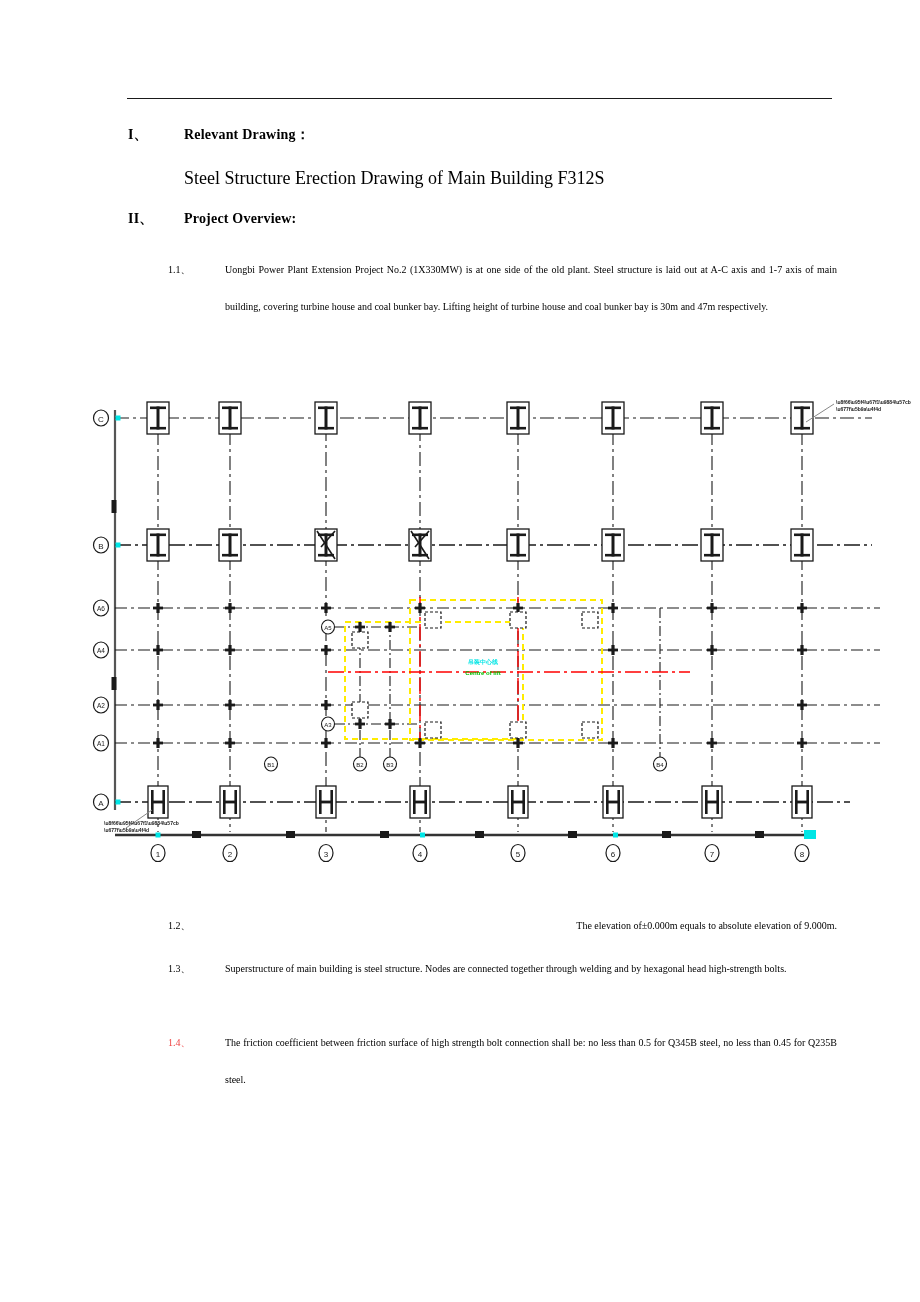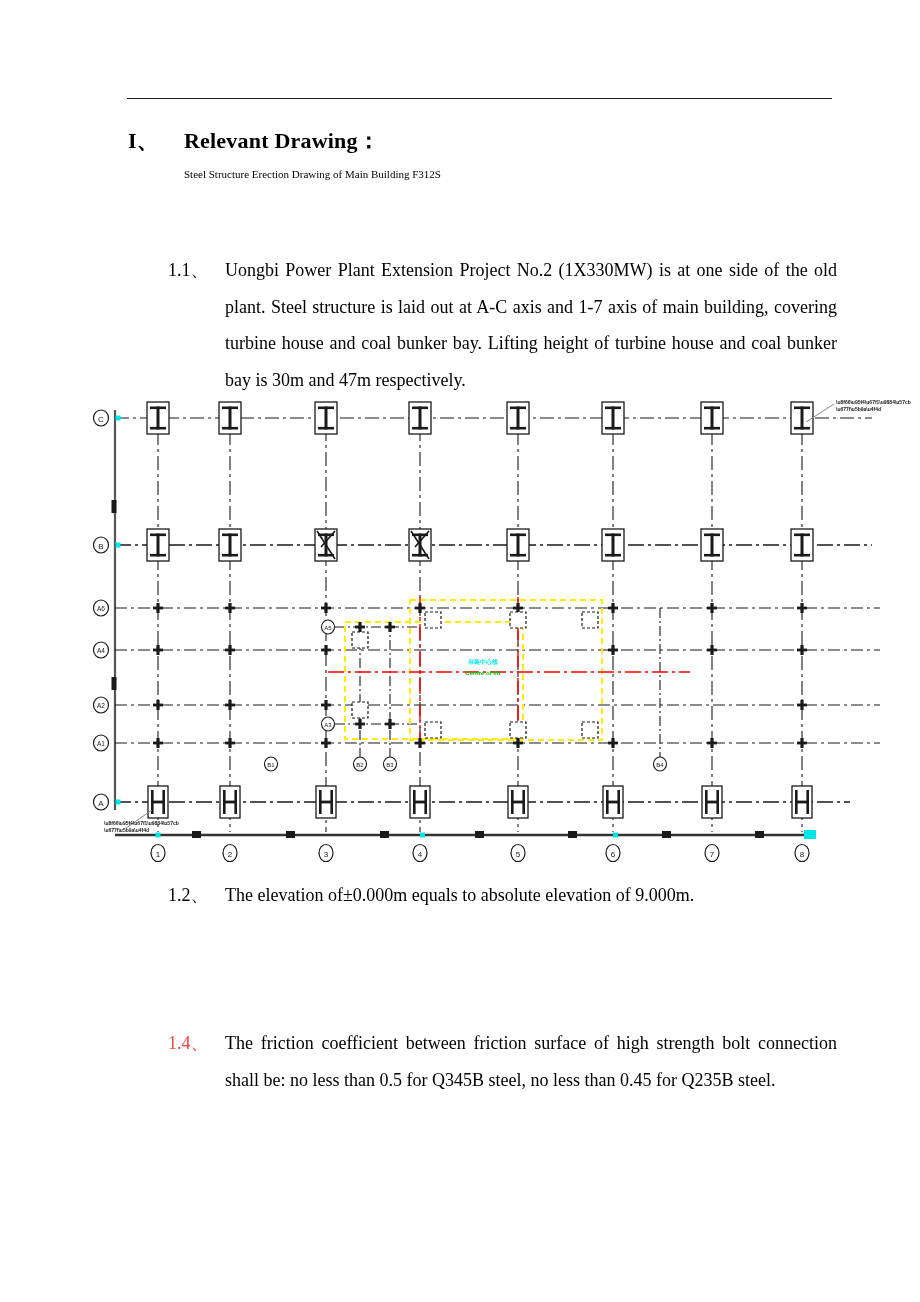--- a/index.html
+++ b/index.html
@@ -31,61 +31,61 @@
     width: 705px;
     height: 0;
     border-top: 1.4px solid #1a1a1a;
   }
 
   
   .heading {
     position: absolute;
     font-family: "Liberation Serif", serif;
     font-weight: bold;
-    font-size: 22px;
+    font-size: 14px;
     letter-spacing: 0.2px;
     white-space: nowrap;
   }
   .heading .numeral {
     display: inline-block;
     width: 56px;
   }
   #heading-1 { left: 128px; top: 126px; }
   #heading-2 { left: 128px; top: 210px; }
 
   .subtitle {
     position: absolute;
     left: 184px;
     top: 168px;
-    font-size: 11px;
+    font-size: 18px;
     white-space: nowrap;
   }
 
   
   .para {
     position: absolute;
-    font-size: 18px;
+    font-size: 10px;
     line-height: 36.5px;
     text-align: justify;
     text-justify: inter-word;
   }
   .para .pnum {
     position: absolute;
     left: -57px;
     top: 0;
     width: 52px;
     text-align: left;
     white-space: nowrap;
   }
   .para .pnum.red { color: #ef4444; }
   .para .ptext { display: block; }
-  .para .lastline { text-align: left; }
+  .para .lastline { text-align: right; }
 
   #para-1-1 { left: 225px; top: 252px; width: 612px; }
-  #para-1-2 { left: 225px; top: 877px; width: 612px; }
+  #para-1-2 { left: 225px; top: 908px; width: 612px; }
   #para-1-3 { left: 225px; top: 951px; width: 612px; }
   #para-1-4 { left: 225px; top: 1025px; width: 612px; }
   #para-1-5 { left: 225px; top: 1136px; width: 612px; }
 
   
   .drawing {
     position: absolute;
     left: 90px;
     top: 392px;
     width: 830px;
@@ -99,20 +99,23 @@
 <div class="page">
 
   <div class="top-rule"></div>
 
   <div class="heading" id="heading-1">
     <span class="numeral">I、</span><span>Relevant Drawing：</span>
   </div>
 
   <div class="subtitle">Steel Structure Erection Drawing of Main Building F312S</div>
 
+  <div class="heading" id="heading-2">
+    <span class="numeral">II、</span><span>Project Overview:</span>
+  </div>
 
   <div class="para" id="para-1-1">
     <span class="pnum">1.1、</span>
     <span class="ptext">Uongbi Power Plant Extension Project No.2 (1X330MW) is at one side of the old plant. Steel structure is laid out at A-C axis and 1-7 axis of main building, covering turbine house and coal bunker bay. Lifting height of turbine house and coal bunker bay is 30m and 47m respectively.</span>
   </div>
 
   <div class="drawing">
     <svg width="830" height="480" viewBox="0 0 830 480" xmlns="http://www.w3.org/2000/svg">
       <defs>
 
@@ -403,20 +406,24 @@
         <text x="14" y="440" font-family="'Liberation Sans',sans-serif" font-size="5" font-weight="bold" fill="#1a1a1a">\u677f\u5b9a\u4f4d</text>
       </g>
     </svg>
   </div>
 
   <div class="para" id="para-1-2">
     <span class="pnum">1.2、</span>
     <span class="ptext lastline">The elevation of±0.000m equals to absolute elevation of 9.000m.</span>
   </div>
 
+  <div class="para" id="para-1-3">
+    <span class="pnum">1.3、</span>
+    <span class="ptext">Superstructure of main building is steel structure. Nodes are connected together through welding and by hexagonal head high-strength bolts.</span>
+  </div>
 
   <div class="para" id="para-1-4">
     <span class="pnum red">1.4、</span>
     <span class="ptext">The friction coefficient between friction surface of high strength bolt connection shall be: no less than 0.5 for Q345B steel, no less than 0.45 for Q235B steel.</span>
   </div>
 
 
 </div>
 
 </body></html>

